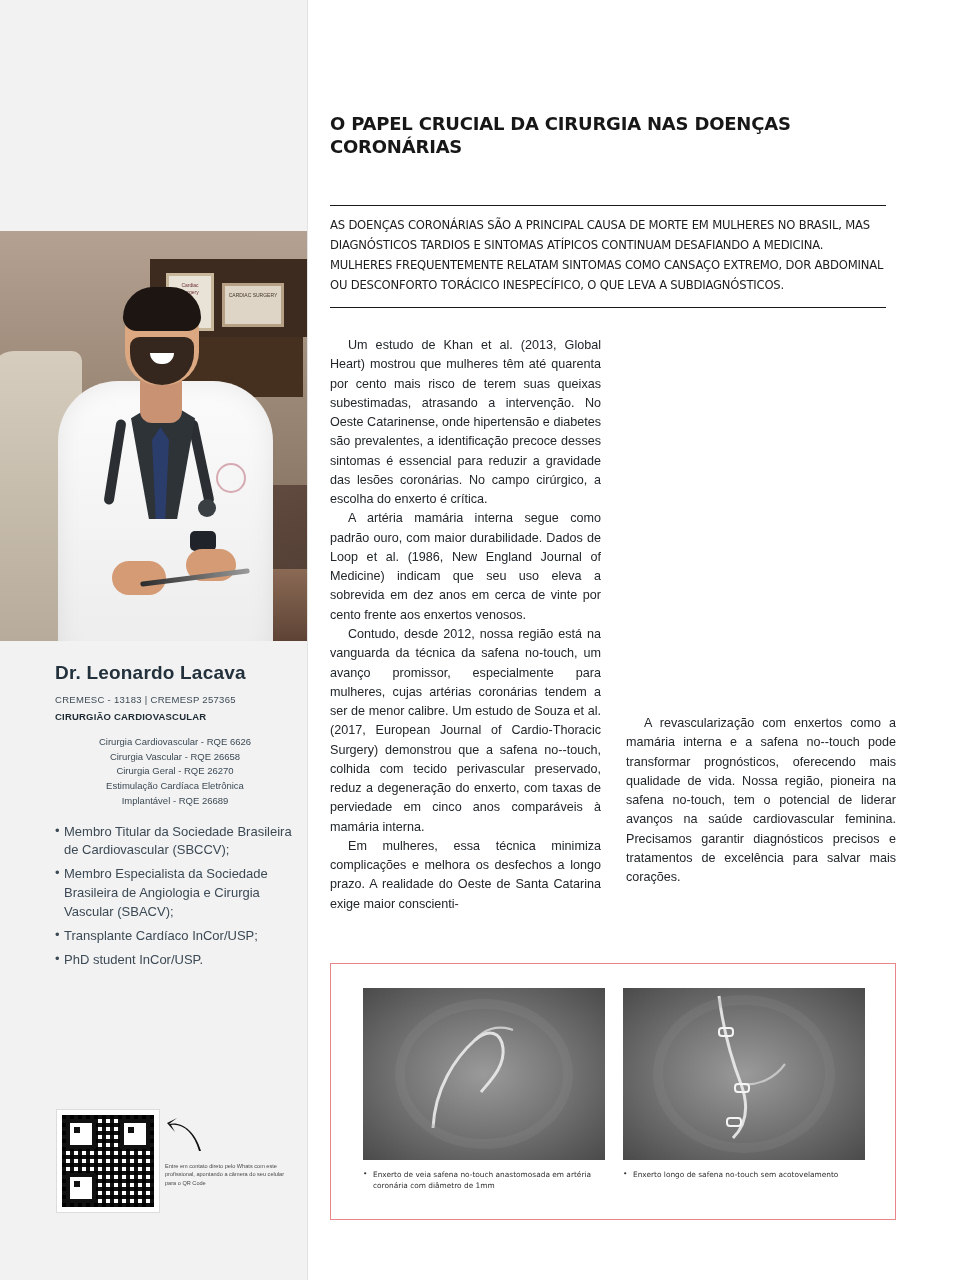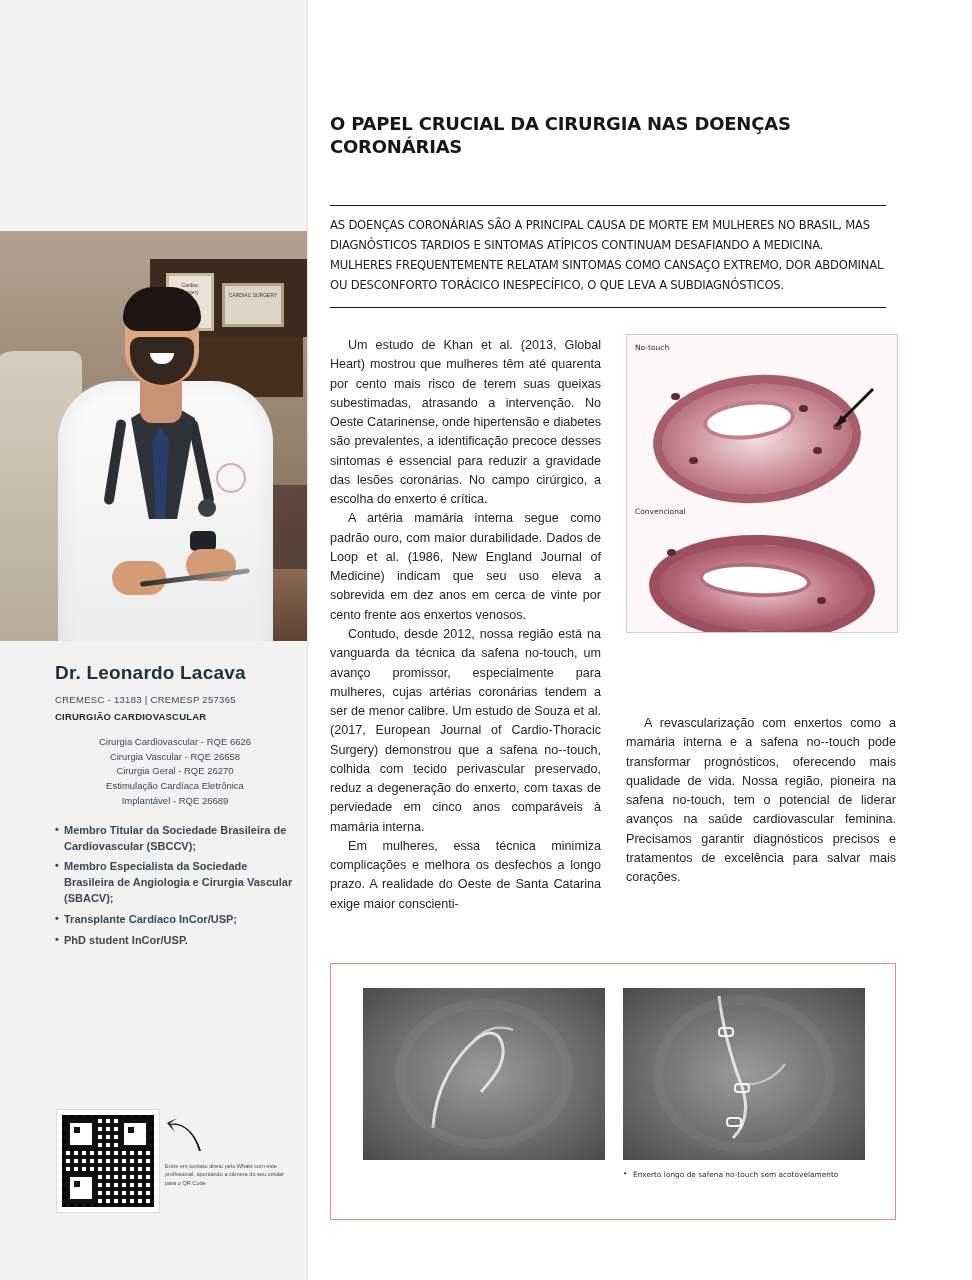--- a/index.html
+++ b/index.html
@@ -170,24 +170,23 @@
     font-size: 9.5px;
     color: #3c4a55;
     line-height: 1.55;
     margin-bottom: 14px;
     text-align: center;
   }
   .doc-bullets {
     list-style: none;
     margin: 0;
     padding: 0;
-    font-size: 11px;
+    font-size: 13px;
     color: #3c4a55;
     line-height: 1.45;
-    font-weight: bold;
   }
   .doc-bullets li {
     position: relative;
     padding-left: 9px;
     margin-bottom: 5px;
   }
   .doc-bullets li:before {
     content: "•";
     position: absolute;
     left: 0;
@@ -475,44 +474,20 @@
       <div class="lede">AS DOENÇAS CORONÁRIAS SÃO A PRINCIPAL CAUSA DE MORTE EM MULHERES NO BRASIL, MAS DIAGNÓSTICOS TARDIOS E SINTOMAS ATÍPICOS CONTINUAM DESAFIANDO A MEDICINA. MULHERES FREQUENTEMENTE RELATAM SINTOMAS COMO CANSAÇO EXTREMO, DOR ABDOMINAL OU DESCONFORTO TORÁCICO INESPECÍFICO, O QUE LEVA A SUBDIAGNÓSTICOS.</div>
     </div>
 
     <div class="col-left-text">
       <p class="body-p">Um estudo de Khan et al. (2013, Global Heart) mostrou que mulheres têm até quarenta por cento mais risco de terem suas queixas subestimadas, atrasando a intervenção. No Oeste Catarinense, onde hipertensão e diabetes são prevalentes, a identificação precoce desses sintomas é essencial para reduzir a gravidade das lesões coronárias. No campo cirúrgico, a escolha do enxerto é crítica.</p>
       <p class="body-p">A artéria mamária interna segue como padrão ouro, com maior durabilidade. Dados de Loop et al. (1986, New England Journal of Medicine) indicam que seu uso eleva a sobrevida em dez anos em cerca de vinte por cento frente aos enxertos venosos.</p>
       <p class="body-p">Contudo, desde 2012, nossa região está na vanguarda da técnica da safena no-touch, um avanço promissor, especialmente para mulheres, cujas artérias coronárias tendem a ser de menor calibre. Um estudo de Souza et al. (2017, European Journal of Cardio-Thoracic Surgery) demonstrou que a safena no--touch, colhida com tecido perivascular preservado, reduz a degeneração do enxerto, com taxas de perviedade em cinco anos comparáveis à mamária interna.</p>
       <p class="body-p">Em mulheres, essa técnica minimiza complicações e melhora os desfechos a longo prazo. A realidade do Oeste de Santa Catarina exige maior conscienti-</p>
     </div>
 
-    <div class="fig-hist">
-      <div class="hist-label" style="left:8px; top:8px;">No-touch</div>
-      <div class="hist-label" style="left:8px; top:172px;">Convencional</div>
-
-      <div class="vessel v1-outer"></div>
-      <div class="vessel v1-lumen"></div>
-      <div class="micro-dot" style="left:44px; top:58px;"></div>
-      <div class="micro-dot" style="left:62px; top:122px;"></div>
-      <div class="micro-dot" style="left:172px; top:70px;"></div>
-      <div class="micro-dot" style="left:186px; top:112px;"></div>
-      <div class="micro-dot" style="left:206px; top:88px; background:#7a3a45;"></div>
-
-      <div class="hist-arrow">
-        <svg width="46" height="42" viewBox="0 0 46 42">
-          <path d="M44 2 L8 38" stroke="#111" stroke-width="3"></path>
-          <path d="M6 40 L18 34 L12 28 Z" fill="#111"></path>
-        </svg>
-      </div>
-
-      <div class="vessel v2-outer"></div>
-      <div class="vessel v2-lumen"></div>
-      <div class="micro-dot" style="left:40px; top:214px;"></div>
-      <div class="micro-dot" style="left:190px; top:262px;"></div>
-    </div>
 
 
     <div class="col-right-text">
       <p class="body-p">A revascularização com enxertos como a mamária interna e a safena no--touch pode transformar prognósticos, oferecendo mais qualidade de vida. Nossa região, pioneira na safena no-touch, tem o potencial de liderar avanços na saúde cardiovascular feminina. Precisamos garantir diagnósticos precisos e tratamentos de excelência para salvar mais corações.</p>
     </div>
   </div>
 
   <div class="fig-box">
 
     <div class="angio angio-a">
@@ -527,16 +502,17 @@
       <svg width="242" height="172" viewBox="0 0 242 172">
         <path d="M96 8 C100 40, 108 70, 118 96 C126 118, 124 136, 110 150" stroke="#ececec" stroke-width="3" fill="none" opacity="0.9"></path>
         <path d="M118 96 C136 98, 152 90, 162 76" stroke="#d8d8d8" stroke-width="2.2" fill="none" opacity="0.75"></path>
         <ellipse cx="121" cy="86" rx="86" ry="74" fill="none" stroke="#8c8c8c" stroke-width="10" opacity="0.22"></ellipse>
         <rect x="96" y="40" width="14" height="8" rx="3" fill="none" stroke="#f4f4f4" stroke-width="2"></rect>
         <rect x="112" y="96" width="14" height="8" rx="3" fill="none" stroke="#f4f4f4" stroke-width="2"></rect>
         <rect x="104" y="130" width="14" height="8" rx="3" fill="none" stroke="#f4f4f4" stroke-width="2"></rect>
       </svg>
     </div>
 
+    <div class="fig-cap-row cap-a">Enxerto de veia safena no-touch anastomosada em artéria coronária com diâmetro de 1mm</div>
     <div class="fig-cap-row cap-b">Enxerto longo de safena no-touch sem acotovelamento</div>
   </div>
 
 </div>
 
 </body></html>

